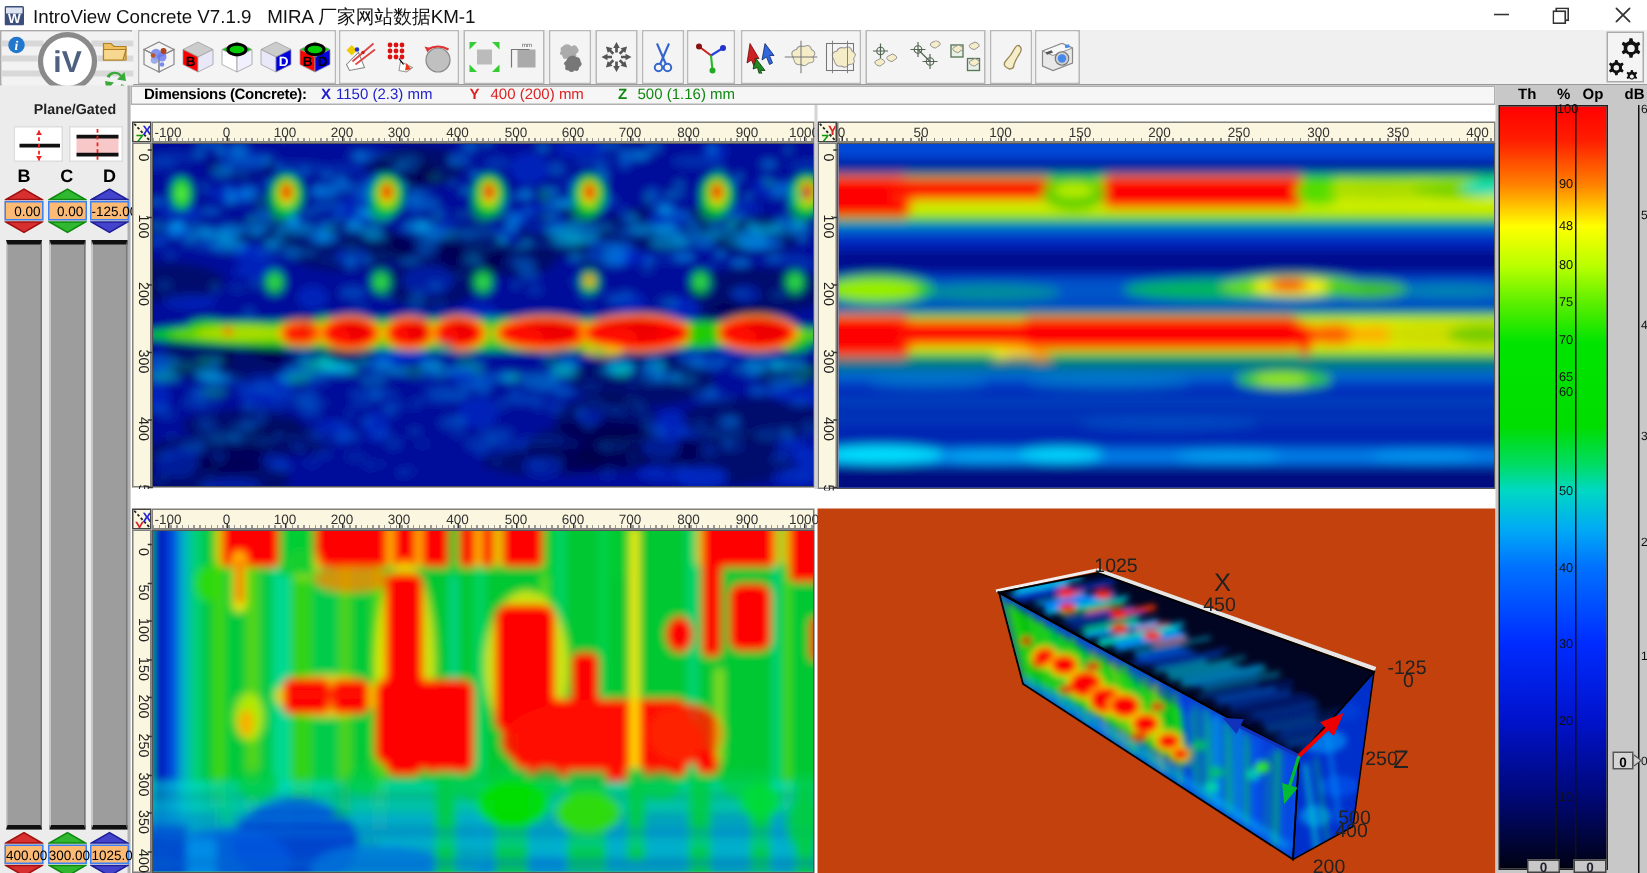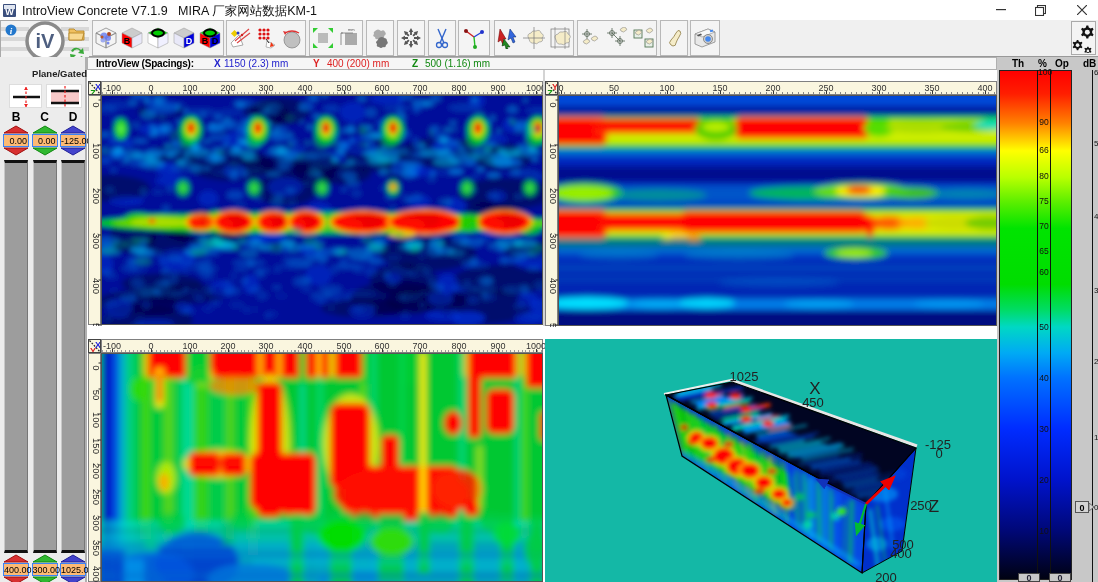--- a/index.html
+++ b/index.html
@@ -5,21 +5,21 @@
 #win{position:relative;width:1098px;height:582px}
 #titlebar{position:absolute;left:0;top:0;width:1098px;height:20px;background:#fff}
 #titlebar .ttxt{position:absolute;left:22px;top:3px;font-size:12.5px;color:#111}
 #toolbar{position:absolute;left:0;top:20px;width:1098px;height:37px;background:#f0f0f0;border-bottom:1px solid #999}
 .tbtn{position:absolute;top:1px;height:34px;background:#f4f4f4;display:flex;align-items:center;justify-content:center}
 .tgrp{position:absolute;top:0;height:36px;border:1px solid #b8b8b8;background:#f4f4f4}
 .logowrap{position:absolute;left:0;top:0;width:88px;height:37px;border:1px solid #aaa}
 #dims{position:absolute;left:87px;top:57px;width:910px;height:13px;background:#f6f6f6;border:1px solid #b0b0b0;font-size:10px;line-height:12px}
 #dims b{position:absolute;left:8px;top:0px;color:#000;font-size:10px;letter-spacing:-0.2px}
 #leftpanel{position:absolute;left:0;top:57px;width:87px;height:525px;background:#ececec;border-right:2px solid #b0b0b0}
-.plab{position:absolute;left:0;top:11px;width:87px;text-align:right;font-size:9.5px;font-weight:bold;color:#222}
+.plab{position:absolute;left:0;top:11px;width:100px;text-align:center;font-size:9.5px;font-weight:bold;color:#222}
 .pbtn{position:absolute;height:24px;background:#fff;border:1px solid #ddd}
 .bcd{position:absolute;top:53px;text-align:center;font-weight:bold;font-size:12px}
 .spin{position:absolute}
 .spin svg{display:block}
 .sval{height:13px;background:#fdba74;border:1px solid #3b82f6;font-size:9px;text-align:right;line-height:12px;padding-right:1px}
 .track{position:absolute;width:24px;background:#9d9d9d;border-left:1px solid #c8c8c8;border-right:1px solid #777;border-top:3px solid #111;border-bottom:3px solid #111}
 .panelT{position:absolute;height:12px;background:#d4d4d4;border-top:1px solid #eee;border-bottom:1px solid #aaa;text-align:center;font-weight:bold;font-size:12px;line-height:12.5px}
 .ruler{position:absolute;background:#faf6df}
 .rh{height:14px;border:1px solid #808080}
 .rh::after{content:'';position:absolute;left:0;right:0;bottom:0;height:2px;background:repeating-linear-gradient(to right,#999 0 1px,transparent 1px 3.85px)}
@@ -336,21 +336,21 @@
             <circle cx="16" cy="9" r="2.6" fill="#f0f0f0"></circle>
             <path d="M5,17 l1.6,0 l0.4,1.6 a4.5,4.5 0 0 1 1.5,0.9 l1.6,-0.6 l0.8,1.4 l-1.2,1.2 a4.5,4.5 0 0 1 0,1.7 l1.2,1.2 l-0.8,1.4 l-1.6,-0.6 a4.5,4.5 0 0 1 -1.5,0.9 l-0.4,1.6 l-1.6,0 l-0.4,-1.6 a4.5,4.5 0 0 1 -1.5,-0.9 l-1.6,0.6 l-0.8,-1.4 l1.2,-1.2 a4.5,4.5 0 0 1 0,-1.7 l-1.2,-1.2 l0.8,-1.4 l1.6,0.6 a4.5,4.5 0 0 1 1.5,-0.9z"></path>
             <circle cx="5.8" cy="22.5" r="1.9" fill="#f0f0f0"></circle>
             <path d="M16,24 l1.2,0 l0.3,1.2 a3,3 0 0 1 1,0.6 l1.2,-0.5 l0.6,1 l-0.9,0.9 a3,3 0 0 1 0,1.2 l0.9,0.9 l-0.6,1 l-1.2,-0.5 a3,3 0 0 1 -1,0.6 l-0.3,1.2 l-1.2,0 l-0.3,-1.2 a3,3 0 0 1 -1,-0.6 l-1.2,0.5 l-0.6,-1 l0.9,-0.9 a3,3 0 0 1 0,-1.2 l-0.9,-0.9 l0.6,-1 l1.2,0.5 a3,3 0 0 1 1,-0.6z"></path>
             <circle cx="16.6" cy="28.5" r="1.4" fill="#f0f0f0"></circle>
           </g>
         </svg>
       </div>
     </div>
     <div id="dims">
-      <b>IntroView (Spacings):</b>
+      <b>Dimensions (Concrete):</b>
 <span style="position:absolute;left:126px;color:#2222cc;font-weight:bold">X</span>
 <span style="position:absolute;left:136px;color:#2222cc">1150 (2.3) mm</span>
 <span style="position:absolute;left:225px;color:#dd2222;font-weight:bold">Y</span>
 <span style="position:absolute;left:239px;color:#dd2222">400 (200) mm</span>
 <span style="position:absolute;left:324px;color:#118811;font-weight:bold">Z</span>
 <span style="position:absolute;left:337px;color:#118811">500 (1.16) mm</span>
 </div>
     <div id="leftpanel">
       <div class="plab">Plane/Gated</div>
       <div class="pbtn" style="left:9px;top:27px;width:33px">
@@ -1530,21 +1530,21 @@
           <ellipse cx="215.0" cy="171.0" rx="16.0" ry="10.0" fill="#00cc44" opacity="0.75"></ellipse>
           <ellipse cx="262.0" cy="168.0" rx="13.0" ry="10.0" fill="#00cc44" opacity="0.75"></ellipse>
           <ellipse cx="338.0" cy="170.0" rx="14.0" ry="10.0" fill="#00cc44" opacity="0.75"></ellipse>
           <ellipse cx="390.0" cy="168.0" rx="12.0" ry="10.0" fill="#00cc44" opacity="0.75"></ellipse>
           <ellipse cx="240.0" cy="182.0" rx="24.0" ry="16.0" fill="#00dd00" opacity="0.95"></ellipse>
           <ellipse cx="290.0" cy="188.0" rx="22.0" ry="14.0" fill="#33dd00" opacity="0.90"></ellipse>
           <ellipse cx="405.0" cy="180.0" rx="14.0" ry="12.0" fill="#00dd33" opacity="0.80"></ellipse>
           <ellipse cx="434.0" cy="195.0" rx="12.0" ry="18.0" fill="#00cc44" opacity="0.80"></ellipse>
         </g>
       </svg></div>
-    <div style="position:absolute;left:545px;top:339px;width:452px;height:243px;background:#14b8a6;overflow:hidden"><svg width="450" height="243" viewBox="0 0 450 243">
+    <div style="position:absolute;left:545px;top:339px;width:452px;height:243px;background:#c2410c;overflow:hidden"><svg width="450" height="243" viewBox="0 0 450 243">
         <defs>
           <clipPath id="cpt">
             <polygon points="121,56 187,43 371,109 321,165"></polygon>
           </clipPath>
           <clipPath id="cpf">
             <polygon points="121,56 321,165 317,234 137,117"></polygon>
           </clipPath>
           <clipPath id="cpr">
             <polygon points="321,165 371,109 357,212 317,234"></polygon>
           </clipPath>
@@ -1738,26 +1738,26 @@
           <text x="341" y="243" font-size="13" text-anchor="middle">200</text>
         </g>
       </svg></div>
     <div style="position:absolute;left:543px;top:70px;width:2px;height:256px;background:#d4d4d4"></div>
     <div id="colorbar">
       <div style="position:absolute;left:2px;top:13px;width:73px;height:510px;background:linear-gradient(to bottom,#ff0000 0%,#ff1e00 4.5%,#ff8000 10.2%,#ffd800 14%,#ffff00 15.7%,#b8ff00 21%,#58ee00 26%,#00e400 31%,#00dd00 42%,#00dc64 47%,#00d8c4 50.4%,#00aaf4 55.5%,#0072ff 60.4%,#002cff 70.4%,#0013cc 80.4%,#000878 90.4%,#000212 100%);border:1px solid #222"></div>
       <div style="position:absolute;left:40px;top:13px;width:1px;height:510px;background:#111"></div>
       <div style="position:absolute;left:53px;top:13px;width:1px;height:510px;background:#111"></div>
       <div class="cbn" style="top:10px">100</div>
       <div class="cbn" style="top:60px">90</div>
-      <div class="cbn" style="top:88px">66</div>
+      <div class="cbn" style="top:88px">48</div>
       <div class="cbn" style="top:114px">80</div>
       <div class="cbn" style="top:139px">75</div>
       <div class="cbn" style="top:164px">70</div>
       <div class="cbn" style="top:189px">65</div>
-      <div class="cbn" style="top:210px">60</div>
+      <div class="cbn" style="top:199px">60</div>
       <div class="cbn" style="top:265px">50</div>
       <div class="cbn" style="top:316px">40</div>
       <div class="cbn" style="top:367px">30</div>
       <div class="cbn" style="top:418px">20</div>
       <div class="cbn" style="top:469px">10</div>
       <div class="cbh" style="left:15px">Th</div>
       <div class="cbh" style="left:41px">%</div>
       <div class="cbh" style="left:58px">Op</div>
       <div class="cbh" style="left:86px">dB</div>
       <div style="position:absolute;left:95px;top:13px;width:1px;height:512px;background:#111"></div>

